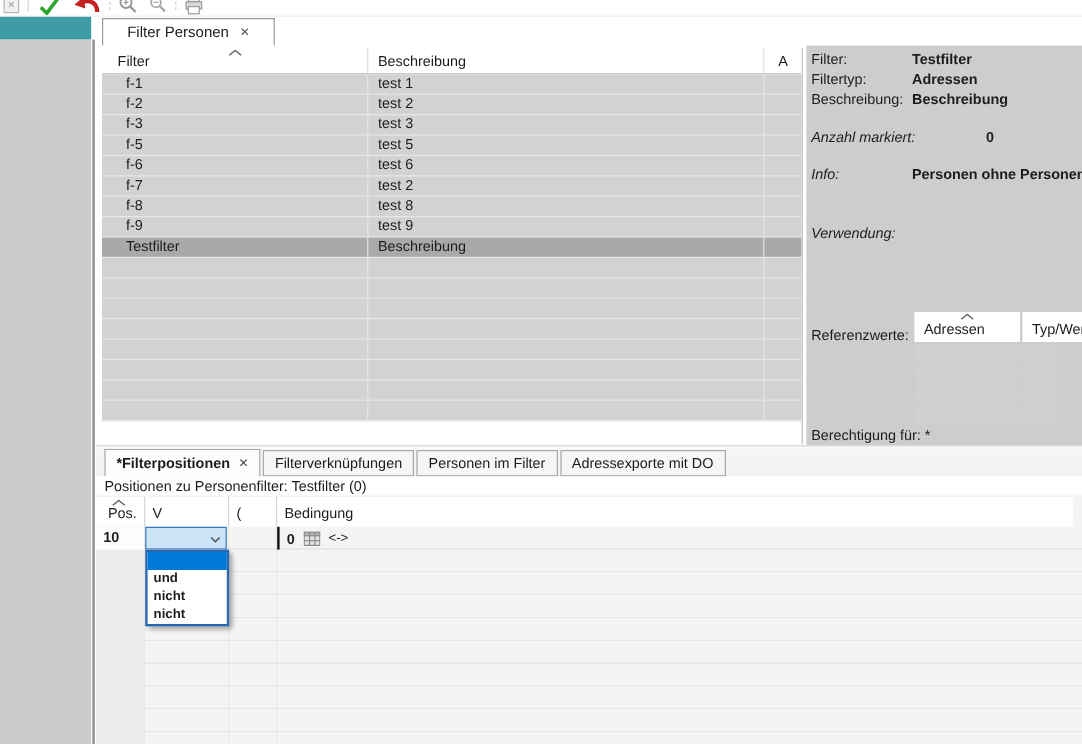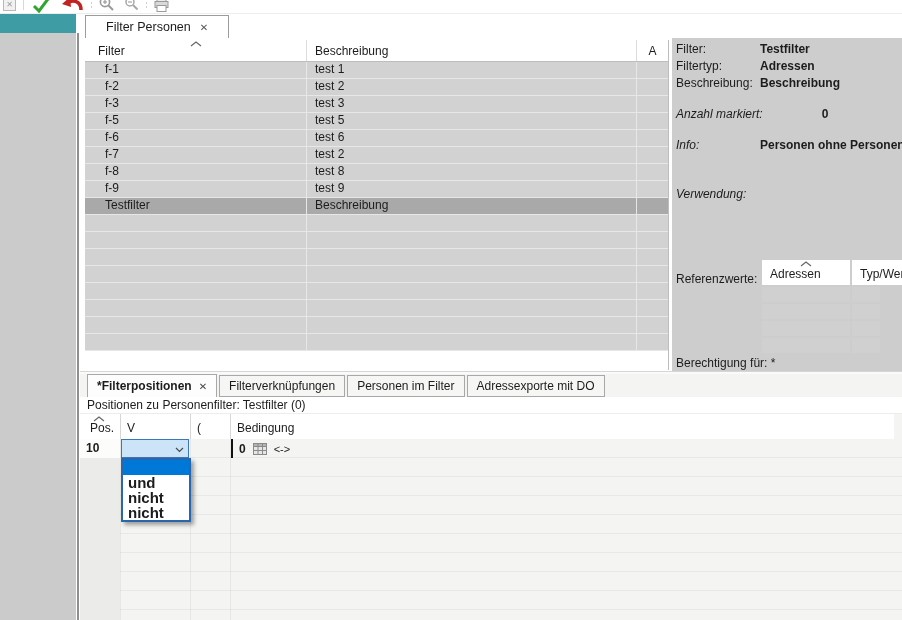--- a/index.html
+++ b/index.html
@@ -90,21 +90,21 @@
             line-height:19px;padding-left:6px;box-sizing:border-box;}
   .combo{position:absolute;left:41px;top:0;width:68px;height:19px;background:var(--combob,#CCE4F7);
          border:1px solid #3c77b8;box-sizing:border-box;}
   .combo svg{position:absolute;right:4px;top:7px;}
   .bcell{position:absolute;left:151px;top:0;height:19px;border-left:2px solid #111;
          display:flex;align-items:center;padding-left:6px;gap:7px;}
   .bval{font-weight:bold;}
   .blink{font-size:11px;color:#222;}
   .ddrop{position:absolute;left:41px;top:19px;width:70px;border:2px solid #2a66ad;background:#fff;
          box-shadow:3px 3px 4px rgba(0,0,0,0.35);z-index:5;box-sizing:border-box;}
-  .ditem{height:15px;line-height:15px;padding-left:5px;font-weight:bold;font-size:15px;overflow:hidden;}
+  .ditem{height:15px;line-height:15px;padding-left:5px;font-weight:bold;font-size:11px;overflow:hidden;}
   .ditem.hl{background:var(--selb,#0078D7);}
 </style>
 </head>
 <body>
 
 <div class="app">
 
   <div class="toolbar">
     <div class="tbrow">
       <div class="tbtn">✕</div>

